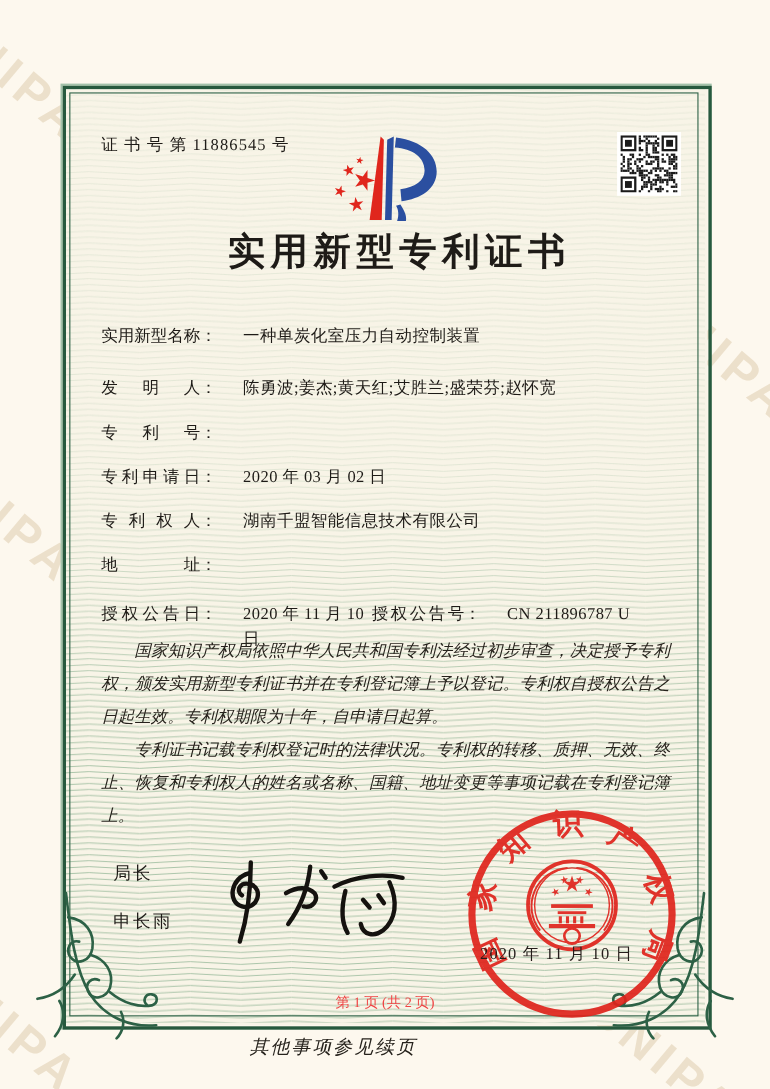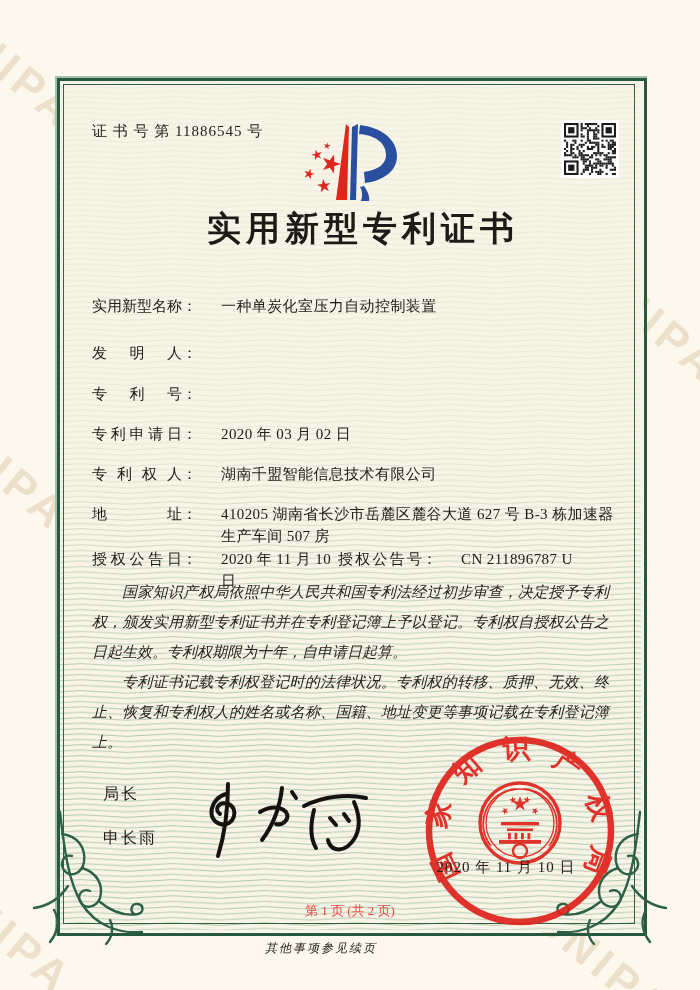--- a/index.html
+++ b/index.html
@@ -44,21 +44,21 @@
     text-align:justify;font-style:italic;color:#26221c;
   }
   .body-text p{margin:0;text-indent:2em;}
   .signer-title{left:103px;top:784px;font-size:16px;letter-spacing:2px;font-family:"Liberation Sans","DejaVu Sans",sans-serif;}
   .signer-name{left:103px;top:828px;font-size:16px;letter-spacing:2px;font-family:"Liberation Sans","DejaVu Sans",sans-serif;}
   .seal-date{
     left:436px;top:858px;width:140px;text-align:center;font-size:15px;
     color:#241c1a;letter-spacing:1px;font-weight:500;
   }
   .page-num{left:57px;top:902px;width:586px;text-align:center;font-size:13px;color:#ef4444;}
-  .note{left:0;top:940px;width:606px;text-align:center;font-size:12px;letter-spacing:2px;font-style:italic;color:#26221c;padding-left:18px;}
+  .note{left:0;top:940px;width:606px;text-align:center;font-size:17px;letter-spacing:2px;font-style:italic;color:#26221c;}
   .qr-wrap{left:561px;top:120px;width:58px;height:58px;background:#ffffff;}
   .qr-wrap svg{position:absolute;left:3px;top:3px;}
 </style>
 </head>
 <body>
 
 <div class="page">
 
   <div class="wm wm1">CNIPA</div>
   <div class="wm wm2">CNIPA</div>
@@ -375,20 +375,21 @@
       <span class="colon">：</span>
     <span class="val">一种单炭化室压力自动控制装置</span>
   </div>
   <div class="abs frow" style="top:342px;">
     <span class="lbl">
         <span>发</span>
         <span>明</span>
         <span>人</span>
       </span>
       <span class="colon">：</span>
+    <span class="val">陈勇波;姜杰;黄天红;艾胜兰;盛荣芬;赵怀宽</span>
   </div>
   <div class="abs frow" style="top:383px;">
     <span class="lbl">
         <span>专</span>
         <span>利</span>
         <span>号</span>
       </span>
       <span class="colon">：</span>
   </div>
   <div class="abs frow" style="top:423px;">
@@ -411,24 +412,20 @@
       </span>
       <span class="colon">：</span>
     <span class="val">湖南千盟智能信息技术有限公司</span>
   </div>
   <div class="abs frow" style="top:503px;">
     <span class="lbl">
         <span>地</span>
         <span>址</span>
       </span>
       <span class="colon">：</span>
-    <span class="val" style="max-width:420px;">
-      <span>410205 湖南省长沙市岳麓区麓谷大道 627 号 B-3 栋加速器</span><br>
-      <span>生产车间 507 房</span>
-    </span>
   </div>
   <div class="abs frow" style="top:548px;">
     <span class="grp1">
       <span class="lbl">
           <span>授</span>
           <span>权</span>
           <span>公</span>
           <span>告</span>
           <span>日</span>
         </span>

